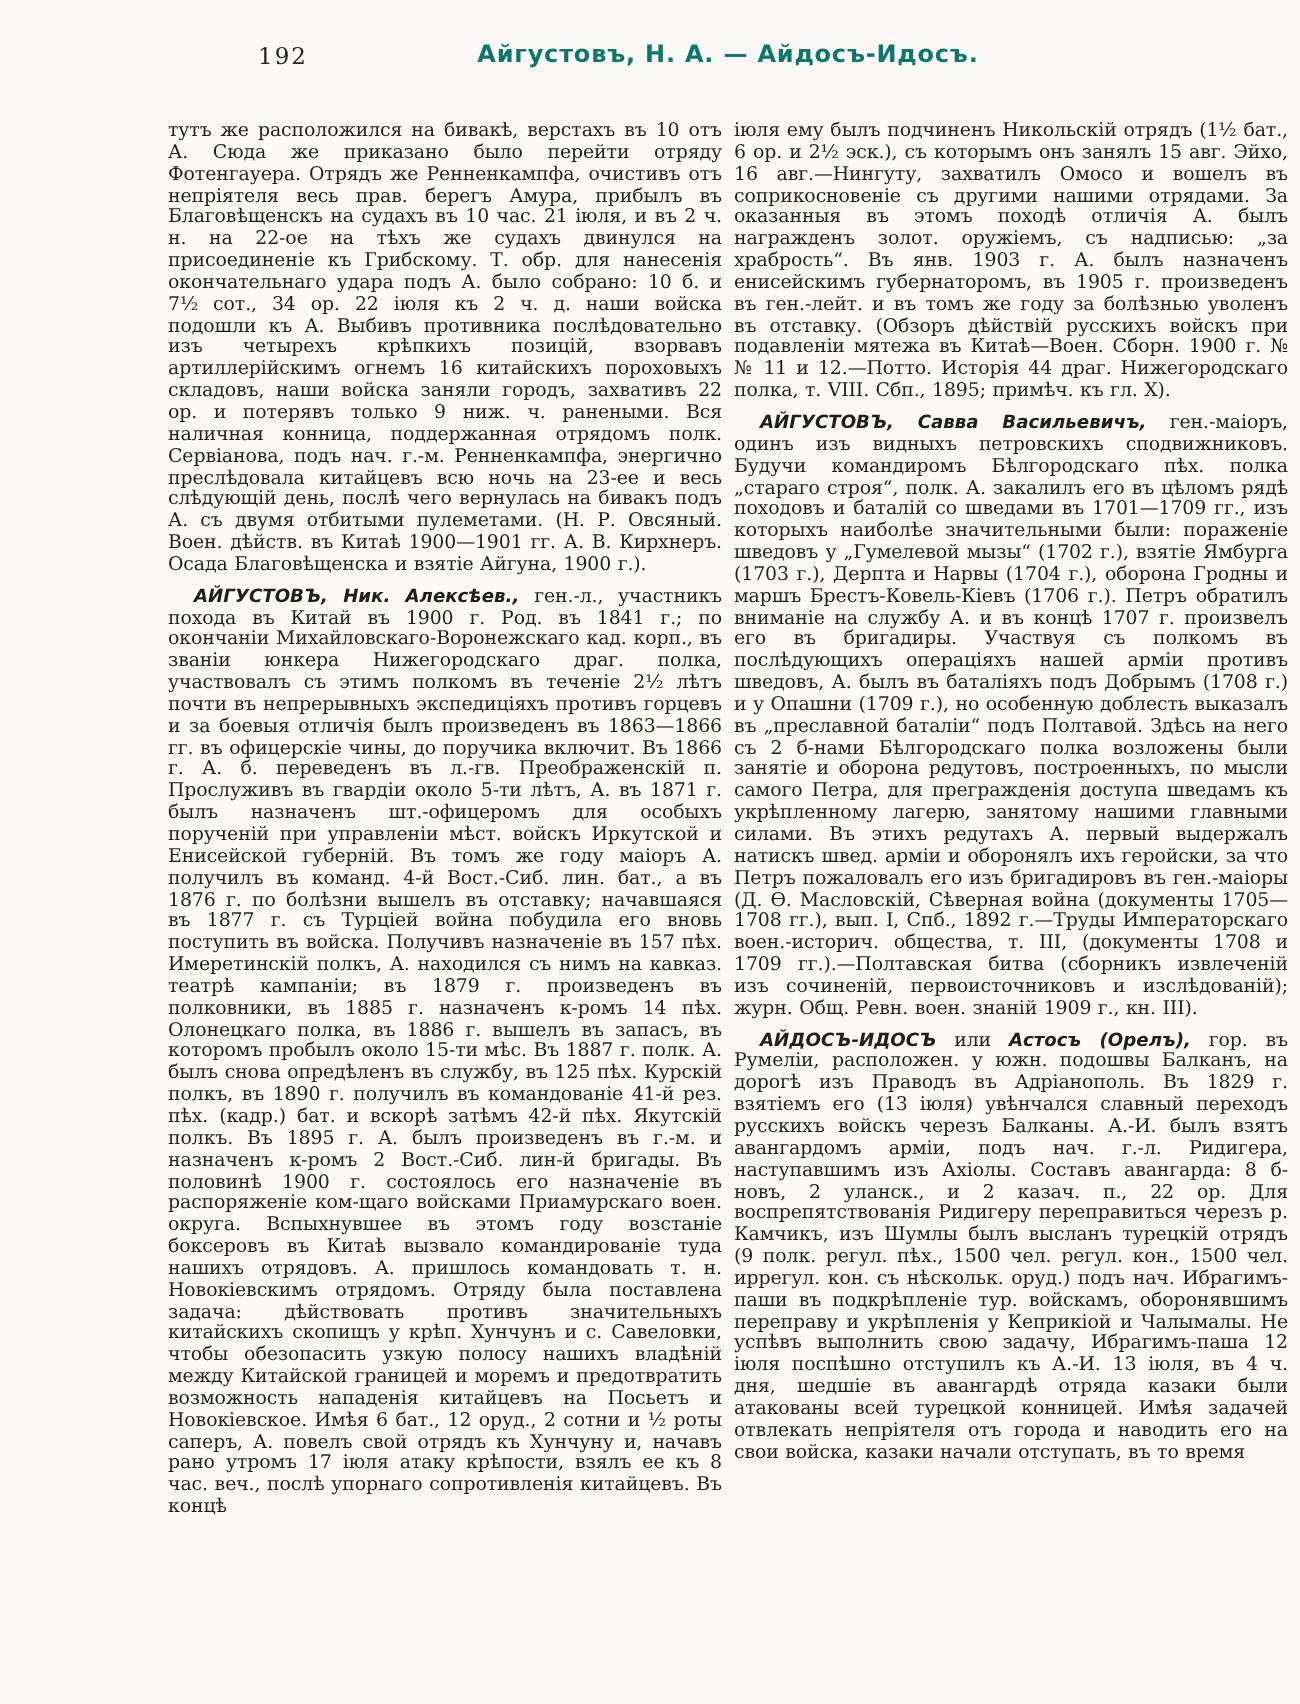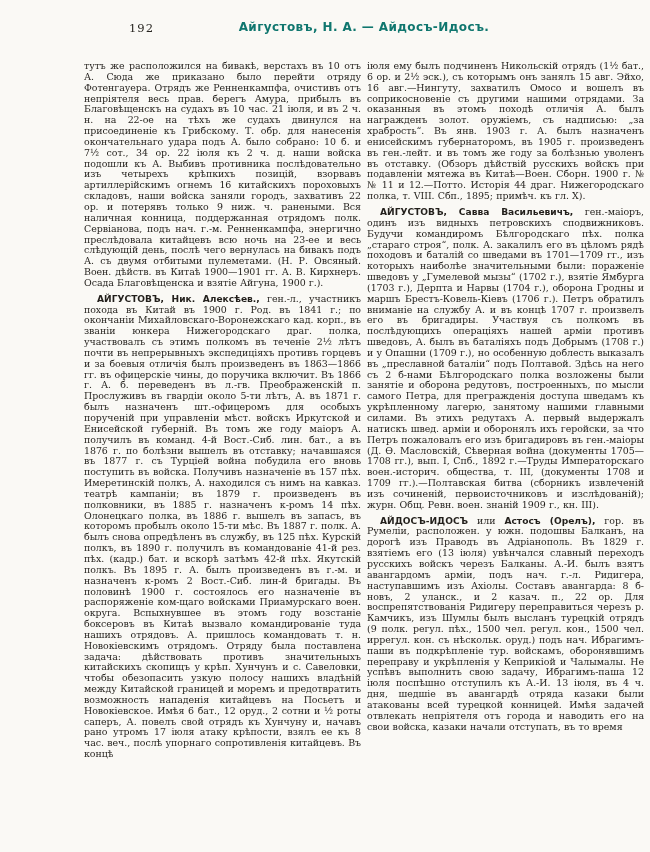--- a/index.html
+++ b/index.html
@@ -71,20 +71,21 @@
   }
   .col p.para.entry {
     margin-top: 5px;
     text-indent: 13px;
   }
   .seg-bold {
     font-family: "DejaVu Sans", sans-serif;
     font-weight: bold;
     font-size: 9.1px;
     letter-spacing: 0;
+    font-style: italic;
   }
   .seg-italic {
   }
 </style>
 </head>
 <body>
 
 <div class="page">
   <div class="header-row">
     <span class="pagenum">192</span>

